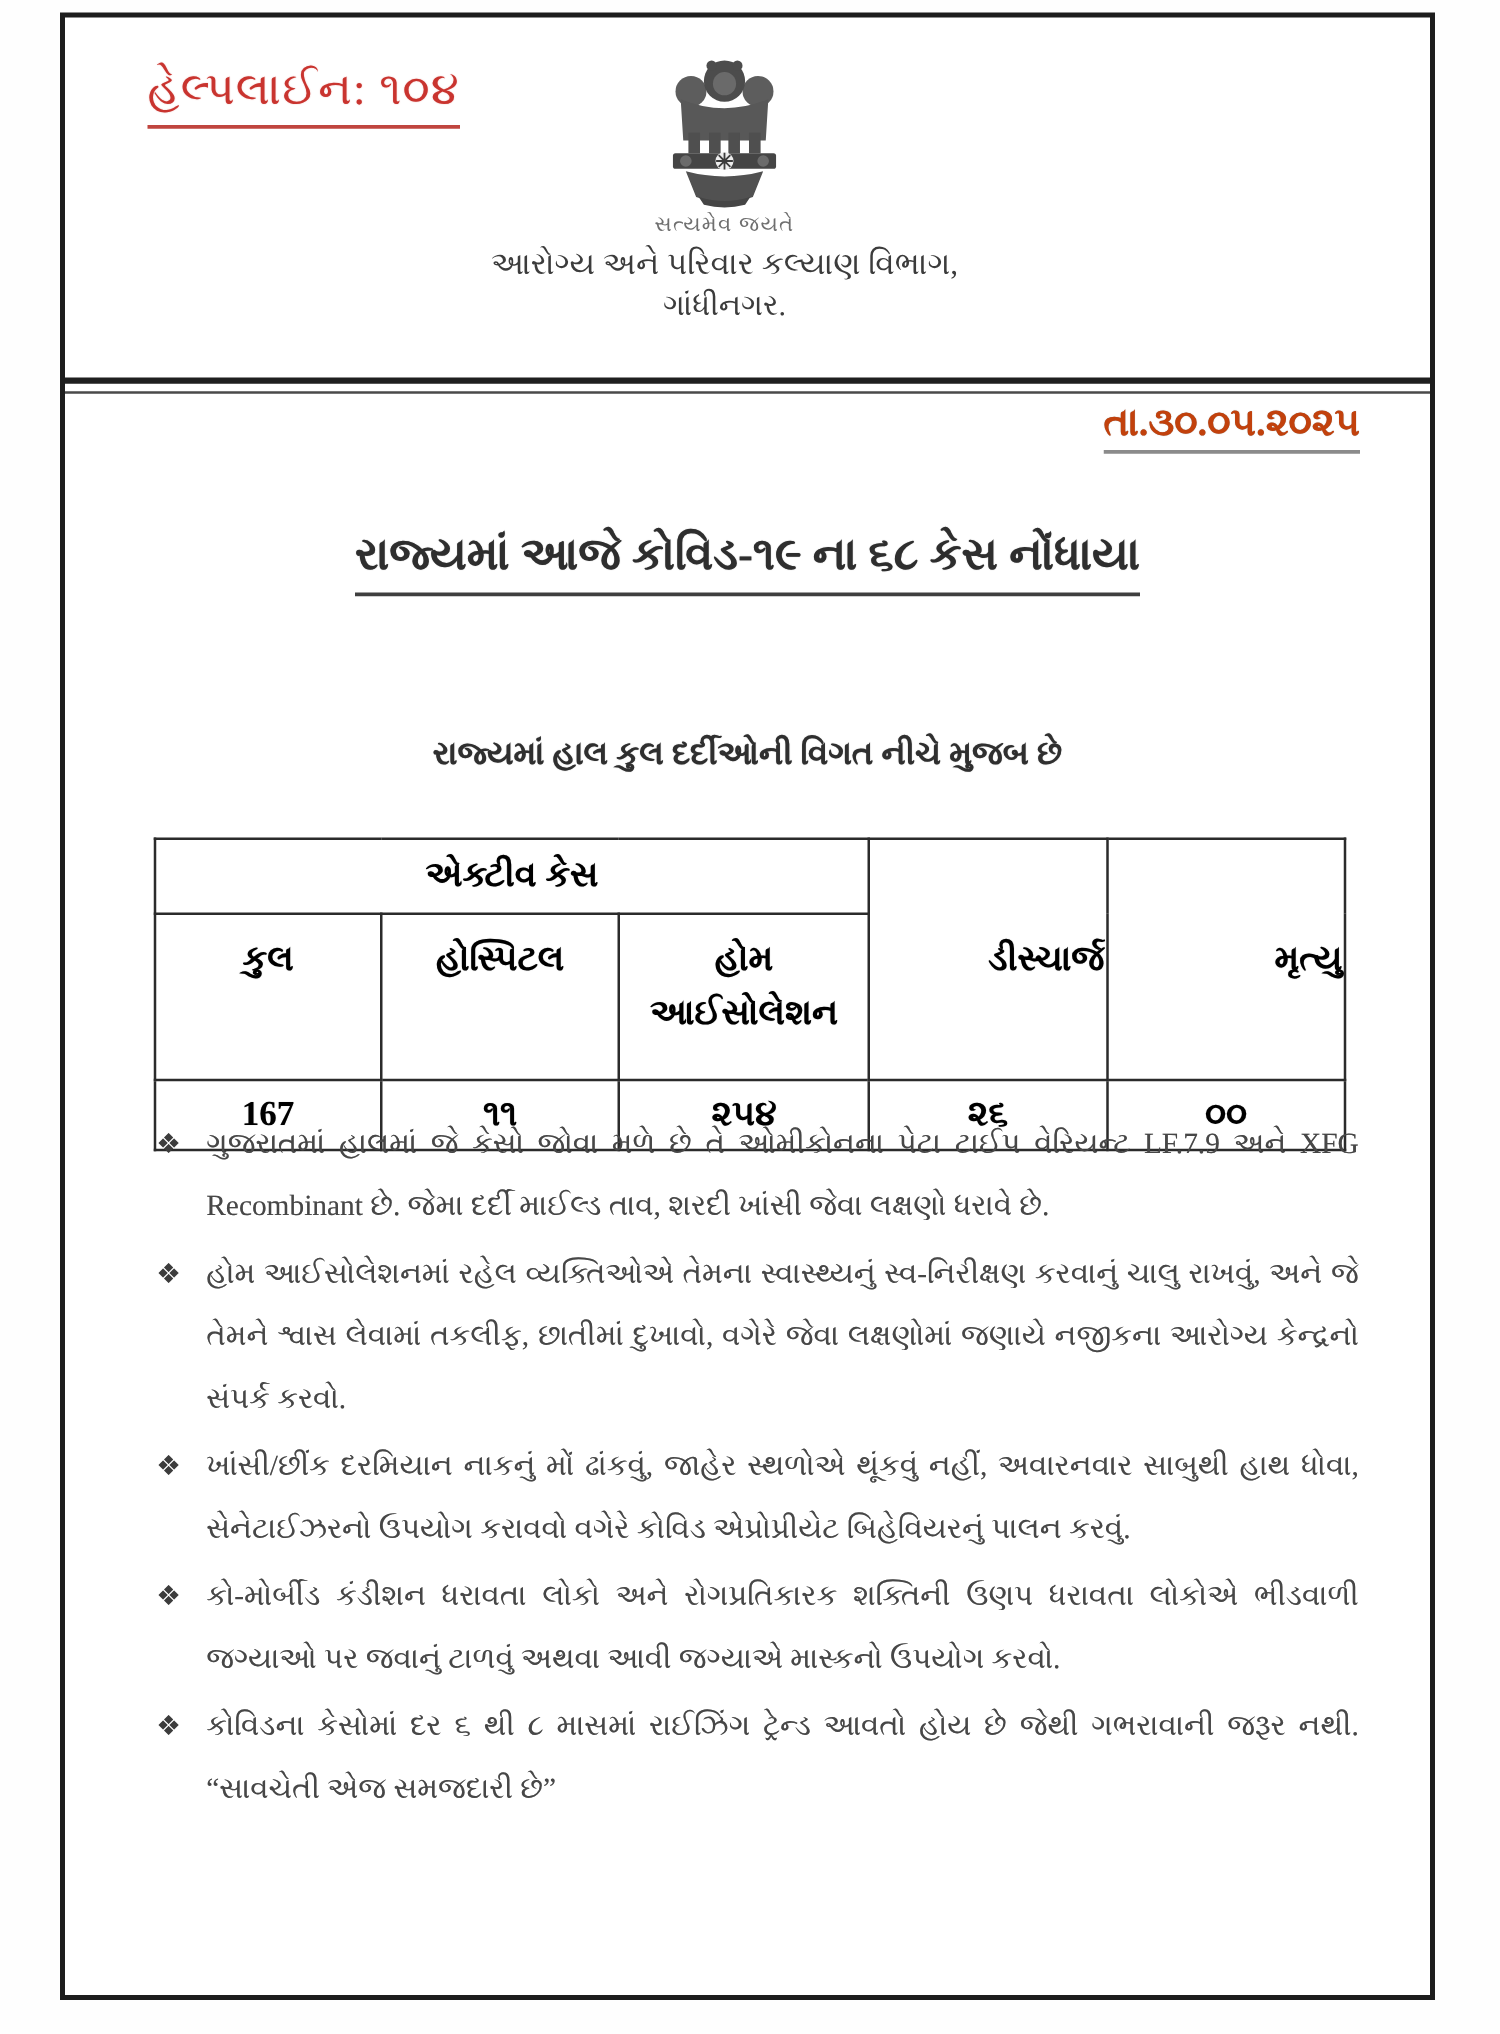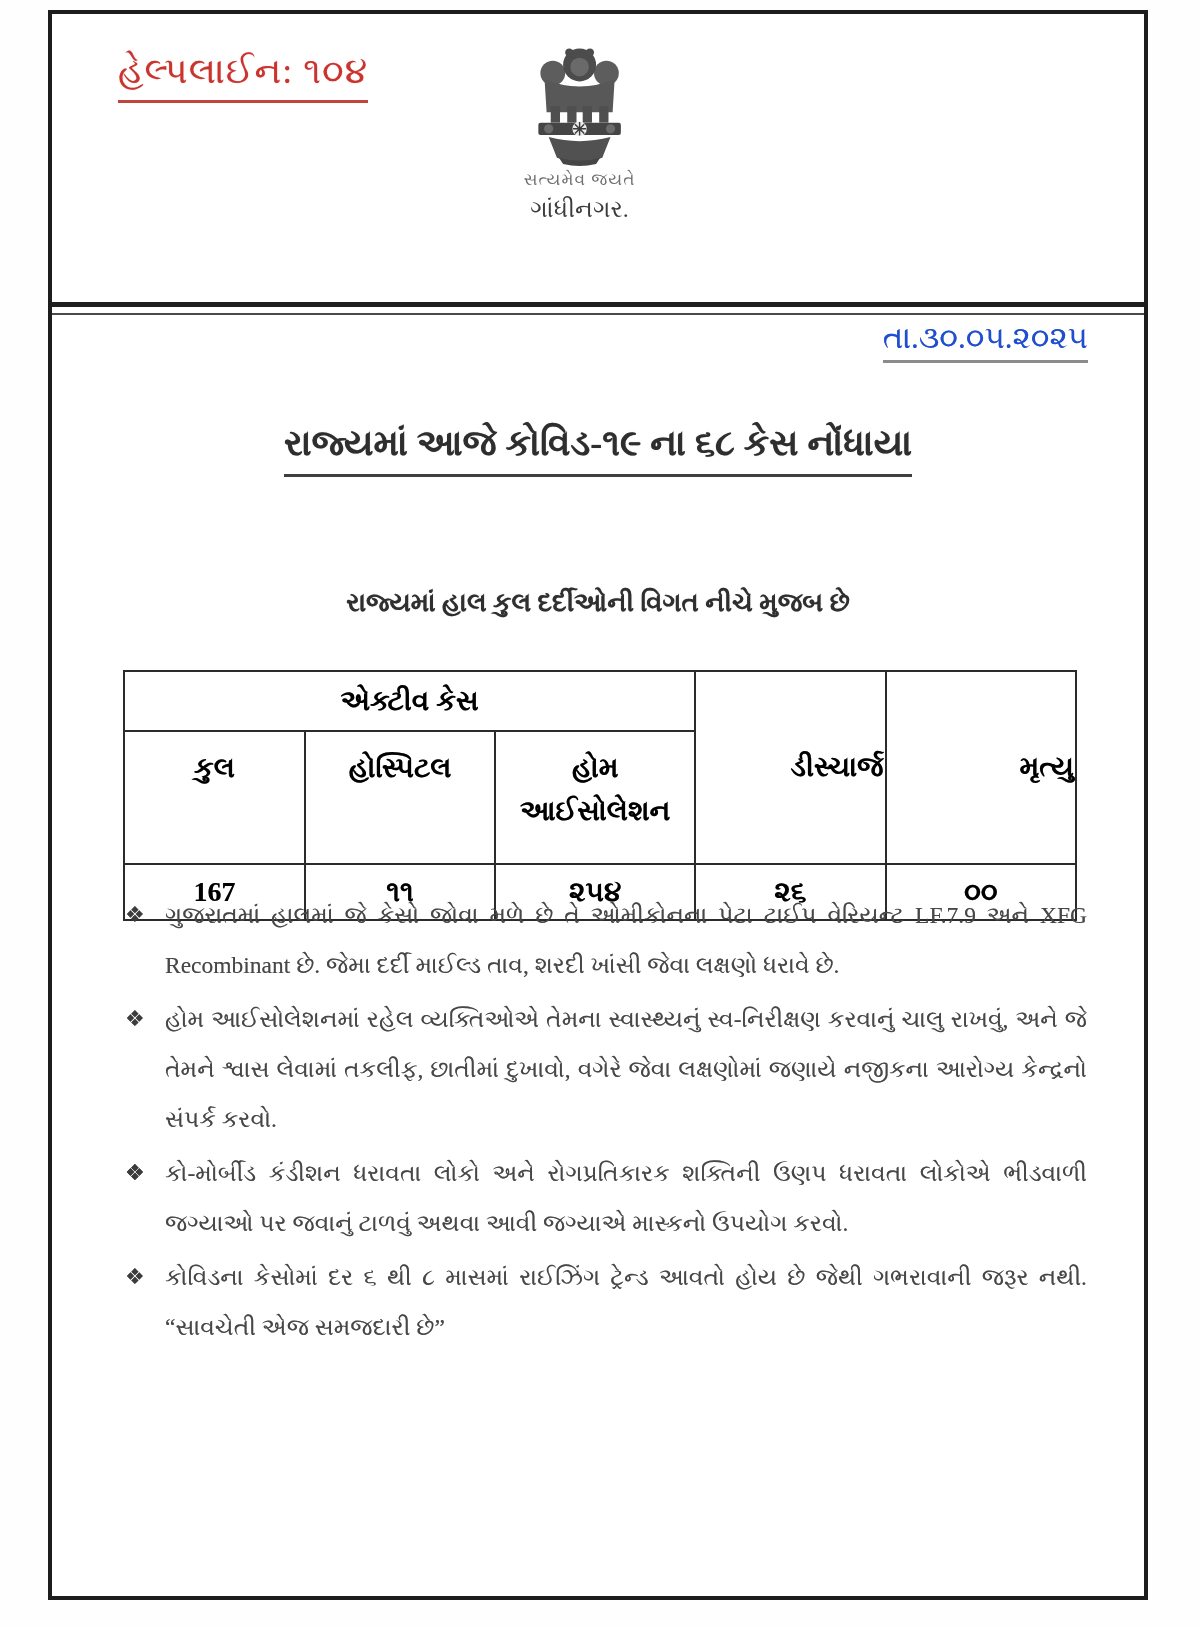--- a/index.html
+++ b/index.html
@@ -80,22 +80,22 @@
     width: 100%;
     height: 6px;
     border-top: 5px solid #1f1f1f;
     border-bottom: 2px solid #4a4a4a;
   }
   .date-line {
     position: absolute;
     right: 56px;
     top: 306px;
     font-size: 31px;
-    font-weight: normal;
-    color: #1d4ed8;
+    font-weight: bold;
+    color: #c2410c;
     padding-bottom: 4px;
     border-bottom: 3px solid #8b8b8b;
     text-shadow: 0 0 .6px rgba(40,40,40,.5);
   }
   
   .headline-wrap {
     position: absolute;
     left: 0;
     top: 408px;
     width: 100%;
@@ -238,20 +238,21 @@
           <circle cx="50" cy="90" r="2" fill="#3c3c3c"></circle>
 
           <circle cx="20" cy="90" r="4.5" fill="#6b6b6b"></circle>
           <circle cx="80" cy="90" r="4.5" fill="#6b6b6b"></circle>
 
           <path d="M20 98 Q50 106 80 98 L72 118 Q50 126 28 118 Z" fill="#515151"></path>
           <path d="M30 118 Q50 124 70 118 L66 124 Q50 128 34 124 Z" fill="#454545"></path>
         </g>
       </svg>
       <div class="emblem-caption">સત્યમેવ જયતે</div>
+      <div class="org-dept">આરોગ્ય અને પરિવાર કલ્યાણ વિભાગ,</div>
       <div class="org-city">ગાંધીનગર.</div>
     </div>
 
     <div class="rule"></div>
 
     <div class="date-line">તા.૩૦.૦૫.૨૦૨૫</div>
 
     <div class="headline-wrap">
       <span class="headline">રાજ્યમાં આજે કોવિડ-૧૯ ના ૬૮ કેસ નોંધાયા</span>
     </div>
@@ -293,20 +294,21 @@
       <div class="bullet">
         <span class="marker">❖</span>
         <span class="btext">ગુજરાતમાં હાલમાં જે કેસો જોવા મળે છે તે ઓમીકોનના પેટા ટાઈપ વેરિયન્ટ LF.7.9 અને XFG Recombinant છે. જેમા દર્દી માઈલ્ડ તાવ, શરદી ખાંસી જેવા લક્ષણો ધરાવે છે.</span>
       </div>
       <div class="bullet">
         <span class="marker">❖</span>
         <span class="btext">હોમ આઈસોલેશનમાં રહેલ વ્યક્તિઓએ તેમના સ્વાસ્થ્યનું સ્વ-નિરીક્ષણ કરવાનું ચાલુ રાખવું, અને જે તેમને શ્વાસ લેવામાં તકલીફ, છાતીમાં દુખાવો, વગેરે જેવા લક્ષણોમાં જણાયે નજીકના આરોગ્ય કેન્દ્રનો સંપર્ક કરવો.</span>
       </div>
       <div class="bullet">
         <span class="marker">❖</span>
+        <span class="btext">ખાંસી/છીંક દરમિયાન નાકનું મોં ઢાંકવું, જાહેર સ્થળોએ થૂંકવું નહીં, અવારનવાર સાબુથી હાથ ધોવા, સેનેટાઈઝરનો ઉપયોગ કરાવવો વગેરે કોવિડ એપ્રોપ્રીયેટ બિહેવિયરનું પાલન કરવું.</span>
       </div>
       <div class="bullet">
         <span class="marker">❖</span>
         <span class="btext">કો-મોર્બીડ કંડીશન ધરાવતા લોકો અને રોગપ્રતિકારક શક્તિની ઉણપ ધરાવતા લોકોએ ભીડવાળી જગ્યાઓ પર જવાનું ટાળવું અથવા આવી જગ્યાએ માસ્કનો ઉપયોગ કરવો.</span>
       </div>
       <div class="bullet">
         <span class="marker">❖</span>
         <span class="btext">કોવિડના કેસોમાં દર ૬ થી ૮ માસમાં રાઈઝિંગ ટ્રેન્ડ આવતો હોય છે જેથી ગભરાવાની જરૂર નથી. “સાવચેતી એજ સમજદારી છે”</span>
       </div>
     </div>

